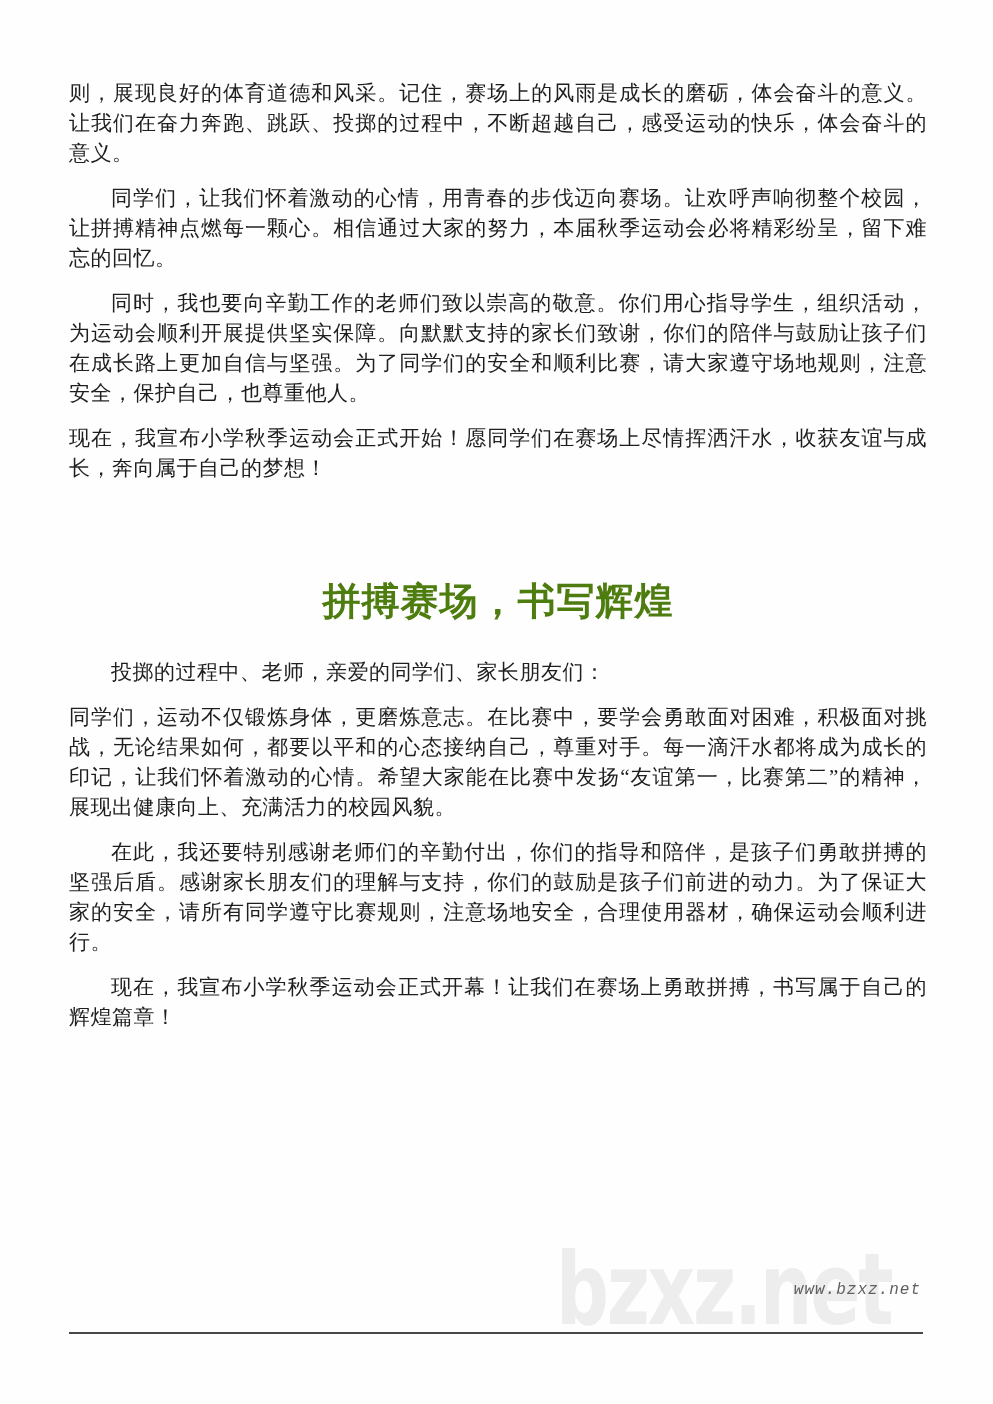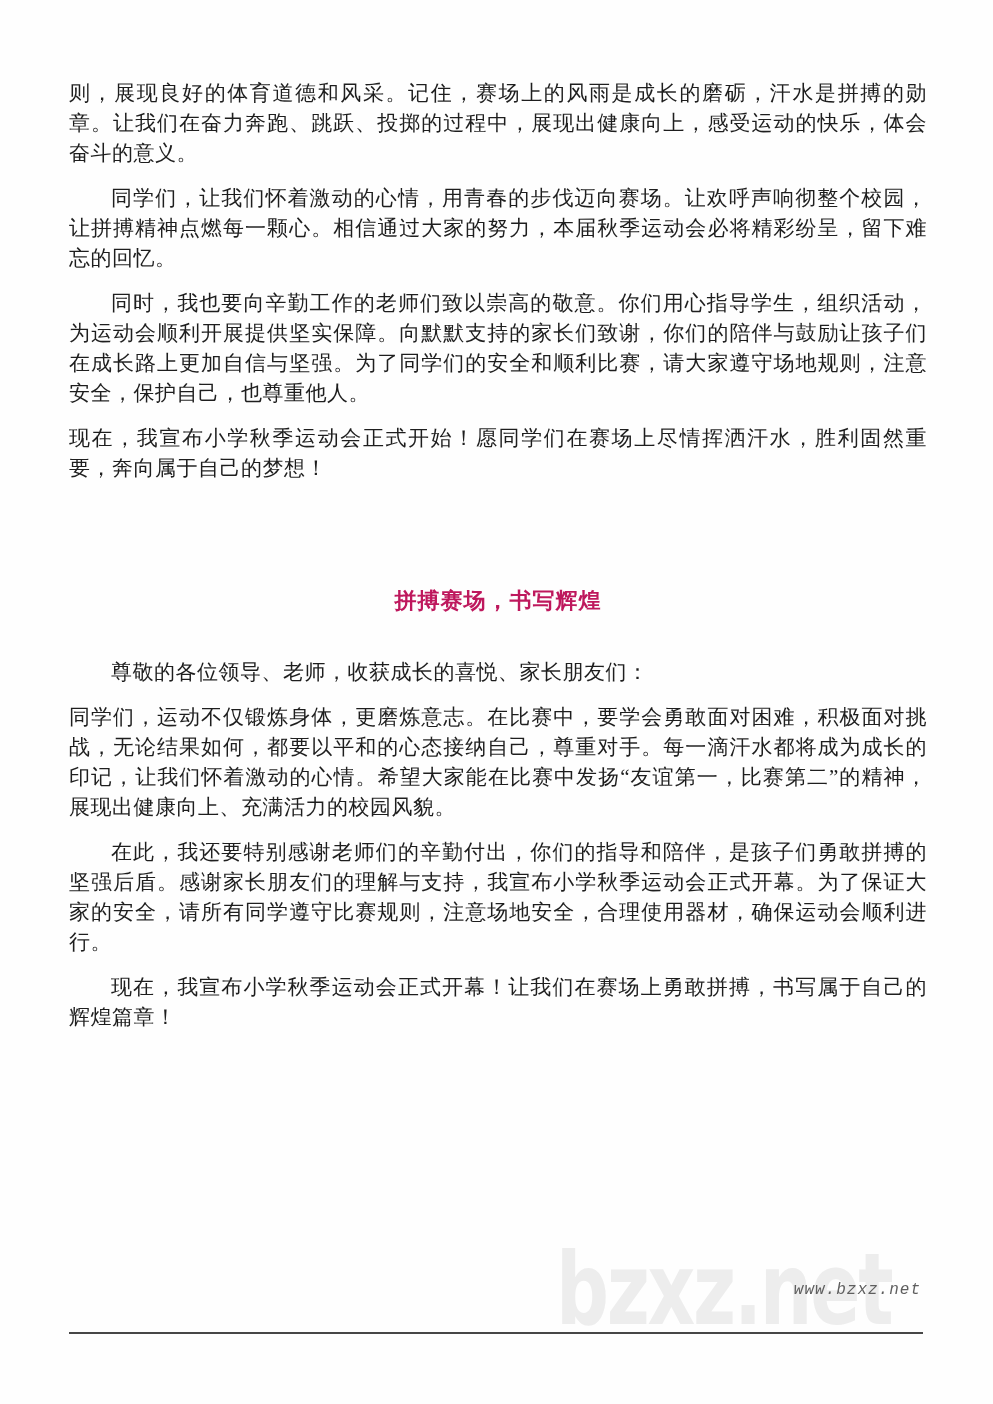--- a/index.html
+++ b/index.html
@@ -29,24 +29,24 @@
     line-height: 30px;
     text-align: justify;
     letter-spacing: 0.5px;
   }
   .content p.indent {
     text-indent: 2em;
   }
   .doc-title {
     margin: 96px 0 34px 0;
     text-align: center;
-    font-size: 22px;
+    font-size: 38px;
     line-height: 44px;
     font-weight: bold;
-    color: #be185d;
+    color: #4d7c0f;
     letter-spacing: 1px;
   }
   .watermark {
     position: absolute;
     left: 556px;
     top: 1240px;
     z-index: 1;
     font-family: "DejaVu Sans", sans-serif;
     font-weight: bold;
     font-size: 100px;
@@ -81,30 +81,30 @@
 </style>
 </head>
 <body>
 
 <div class="page">
 
   <div class="watermark">bzxz.net</div>
 
   <div class="content">
 
-    <p>则，展现良好的体育道德和风采。记住，赛场上的风雨是成长的磨砺，汗水是拼搏的勋章。让我们在奋力奔跑、跳跃、投掷的过程中，展现出健康向上，感受运动的快乐，体会奋斗的意义。</p>
+    <p>则，展现良好的体育道德和风采。记住，赛场上的风雨是成长的磨砺，体会奋斗的意义。让我们在奋力奔跑、跳跃、投掷的过程中，不断超越自己，感受运动的快乐，体会奋斗的意义。</p>
     <p class="indent">同学们，让我们怀着激动的心情，用青春的步伐迈向赛场。让欢呼声响彻整个校园，让拼搏精神点燃每一颗心。相信通过大家的努力，本届秋季运动会必将精彩纷呈，留下难忘的回忆。</p>
     <p class="indent">同时，我也要向辛勤工作的老师们致以崇高的敬意。你们用心指导学生，组织活动，为运动会顺利开展提供坚实保障。向默默支持的家长们致谢，你们的陪伴与鼓励让孩子们在成长路上更加自信与坚强。为了同学们的安全和顺利比赛，请大家遵守场地规则，注意安全，保护自己，也尊重他人。</p>
-    <p>现在，我宣布小学秋季运动会正式开始！愿同学们在赛场上尽情挥洒汗水，胜利固然重要，奔向属于自己的梦想！</p>
+    <p>现在，我宣布小学秋季运动会正式开始！愿同学们在赛场上尽情挥洒汗水，收获友谊与成长，奔向属于自己的梦想！</p>
 
     <h1 class="doc-title">拼搏赛场，书写辉煌</h1>
 
-    <p class="indent">尊敬的各位领导、老师，收获成长的喜悦、家长朋友们：</p>
+    <p class="indent">投掷的过程中、老师，亲爱的同学们、家长朋友们：</p>
     <p>同学们，运动不仅锻炼身体，更磨炼意志。在比赛中，要学会勇敢面对困难，积极面对挑战，无论结果如何，都要以平和的心态接纳自己，尊重对手。每一滴汗水都将成为成长的印记，让我们怀着激动的心情。希望大家能在比赛中发扬“友谊第一，比赛第二”的精神，展现出健康向上、充满活力的校园风貌。</p>
-    <p class="indent">在此，我还要特别感谢老师们的辛勤付出，你们的指导和陪伴，是孩子们勇敢拼搏的坚强后盾。感谢家长朋友们的理解与支持，我宣布小学秋季运动会正式开幕。为了保证大家的安全，请所有同学遵守比赛规则，注意场地安全，合理使用器材，确保运动会顺利进行。</p>
+    <p class="indent">在此，我还要特别感谢老师们的辛勤付出，你们的指导和陪伴，是孩子们勇敢拼搏的坚强后盾。感谢家长朋友们的理解与支持，你们的鼓励是孩子们前进的动力。为了保证大家的安全，请所有同学遵守比赛规则，注意场地安全，合理使用器材，确保运动会顺利进行。</p>
     <p class="indent">现在，我宣布小学秋季运动会正式开幕！让我们在赛场上勇敢拼搏，书写属于自己的辉煌篇章！</p>
 
   </div>
 
   <div class="footer-rule"></div>
   <div class="footer-url">www.bzxz.net</div>
 
 </div>
 
 </body></html>

